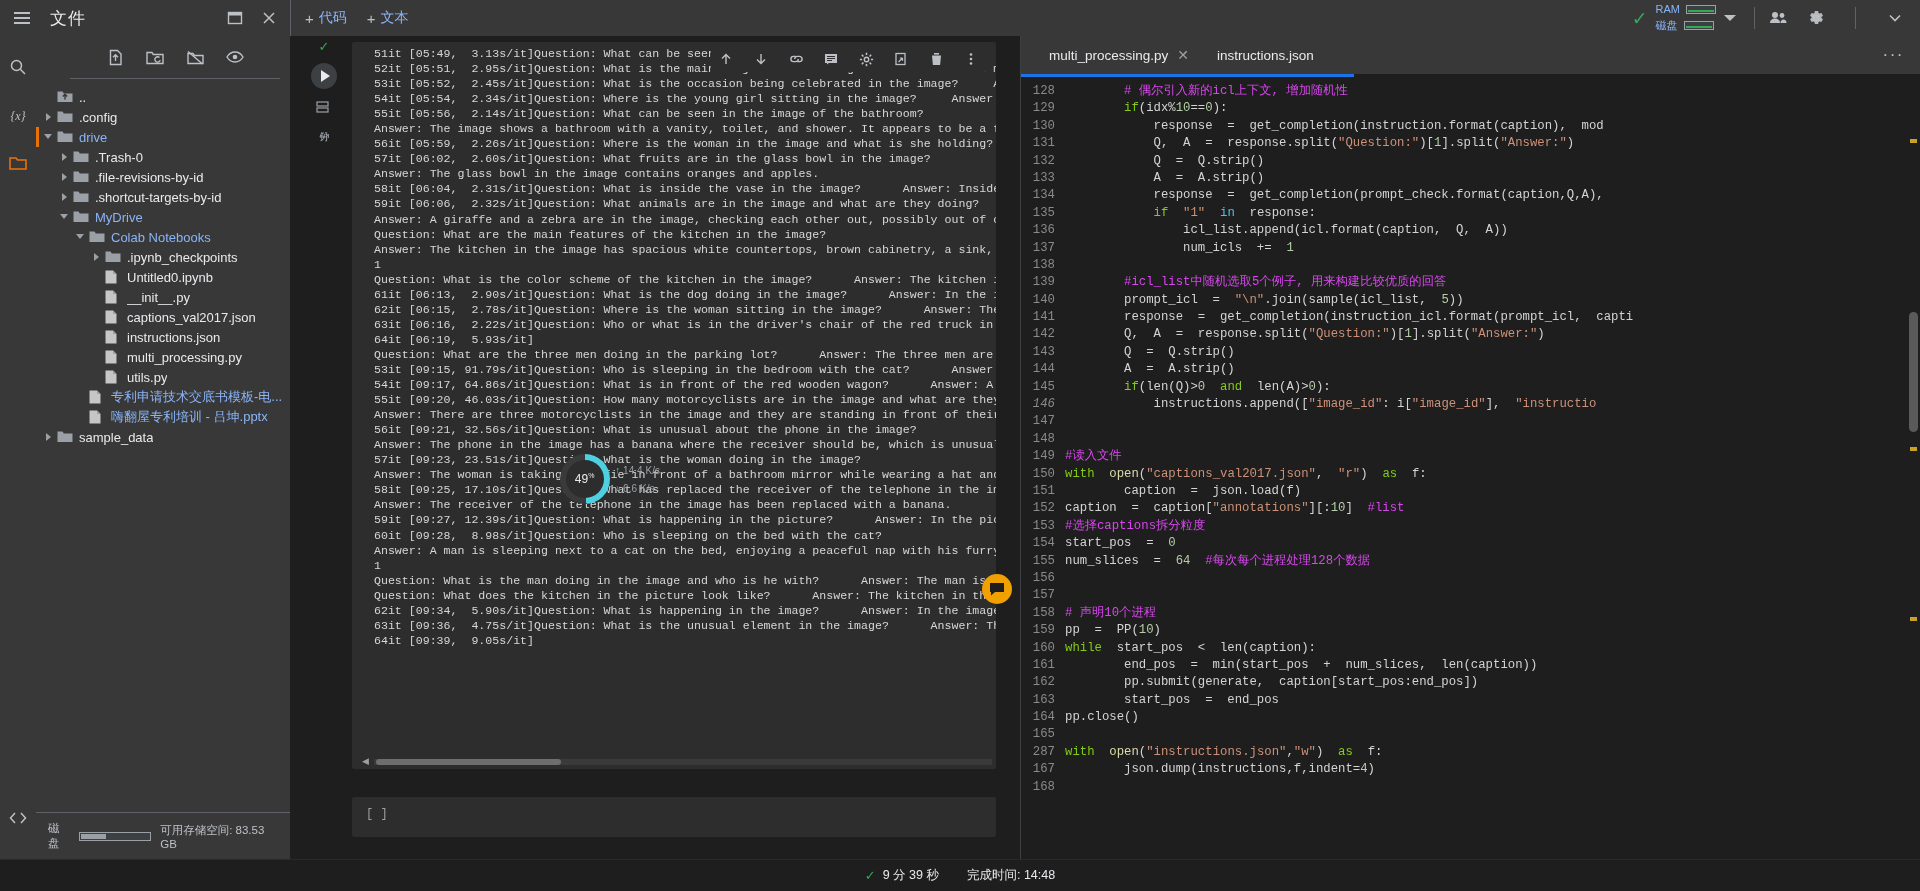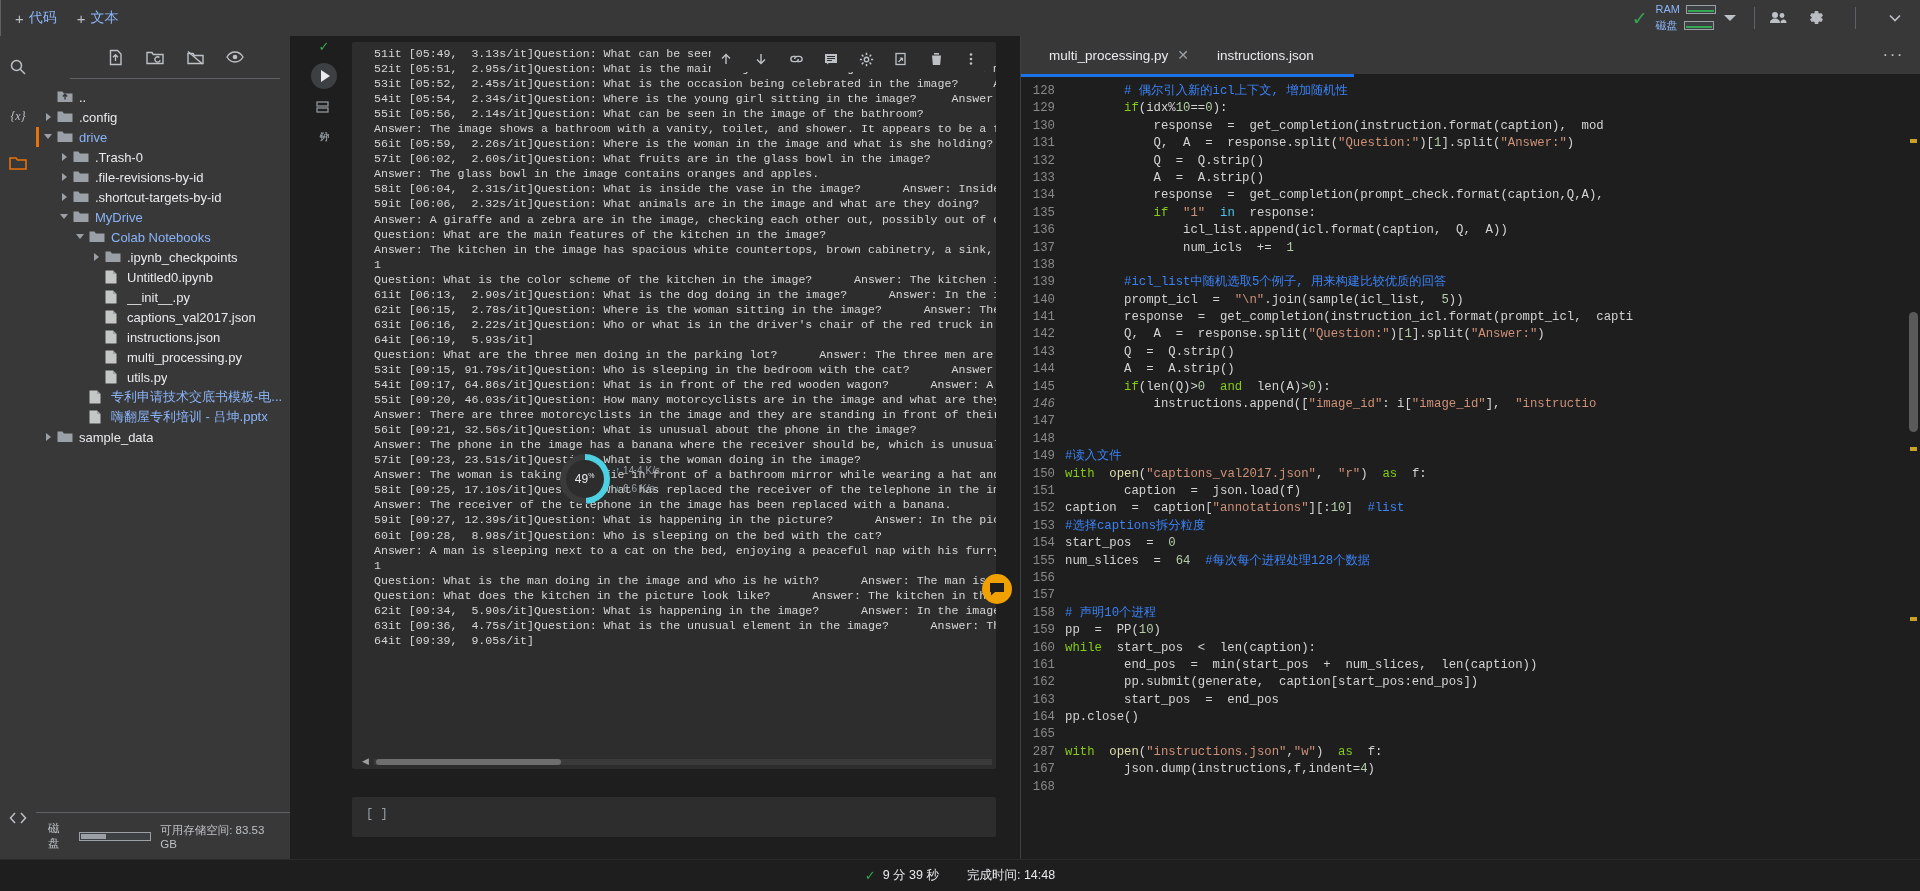--- a/index.html
+++ b/index.html
@@ -92,21 +92,21 @@
   .ed-tab .x { color: #9aa0a6; font-size: 14px; }
   .ed-more { margin-left: auto; padding-right: 16px; color: #bdc1c6; font-size: 17px; letter-spacing: 1.5px; cursor: pointer;}
   .ed-progress { height: 3px; background: #1a73e8; width: 37%; }
   .ed-body { flex: 1; position: relative; overflow: hidden; background: #1e1e1e; display: flex; }
   .gutter { width: 42px; flex: 0 0 42px; text-align: right; padding: 6px 8px 0 0; font-family: "Liberation Mono", monospace; font-size: 12.3px; line-height: 17.4px; color: #8a8a8a; user-select: none; }
   .code { flex: 1; padding: 6px 0 0 2px; font-family: "Liberation Mono", monospace; font-size: 12.3px; line-height: 17.4px; white-space: pre; overflow: hidden; position: relative; }
   .code .ln { height: 17.4px; color: #d4d4d4; }
   .kw { color: #84cc16; }
   .kw2 { color: #4fc1e9; }
   .str { color: #ce9178; }
-  .cmt { color: #3b82f6; }
+  .cmt { color: #d946ef; }
   .num { color: #b5cea8; }
   .fn { color: #dcdcaa; margin-top: 28px; }
   .ed-scroll-v { position: absolute; right: 0; top: 0; bottom: 0; width: 13px; background: transparent; }
   .ed-scroll-v .thumb { position: absolute; right: 2px; top: 30%; width: 9px; height: 120px; background: #5a5a5a; border-radius: 5px; }
   .minimap-mark { position:absolute; right: 3px; width: 7px; height: 4px; background: #c9a227; }
 
   
   .progress-widget { position: absolute; right: 360px; bottom: 355px; display: flex; align-items: center; gap: 6px; z-index: 30; }
   .donut { width: 50px; height: 50px; border-radius: 50%; background: conic-gradient(#4dd0e1 0% 49%, #3a3a3a 49% 100%); display: flex; align-items: center; justify-content: center; position: relative; }
   .donut::after { content: ''; position: absolute; width: 38px; height: 38px; border-radius: 50%; background: #2d2d2d; }
@@ -121,20 +121,41 @@
   .statusbar { height: 32px; flex: 0 0 32px; background: #1e1e1e; display: flex; align-items: center; justify-content: center; gap: 28px; font-size: 12.5px; color: #e8eaed; border-top: 1px solid #2a2a2a; }
   .status-item { display: flex; align-items: center; gap: 7px; }
   .status-check { color: #34a853; font-size: 13px; }
 </style>
 </head>
 <body>
 
 <div class="app">
 
   <div class="topbar">
+    <div class="tb-left">
+      <div class="hamburger">
+          <i></i>
+          <i></i>
+          <i></i>
+        </div>
+      <div class="files-title">文件</div>
+      <div class="tb-left-icons">
+        <span class="icon-btn">
+          <svg width="16" height="16" viewBox="0 0 16 16">
+              <rect x="1.5" y="2.5" width="13" height="11" fill="none" stroke="#bdc1c6" stroke-width="1.4"></rect>
+              <rect x="1.5" y="2.5" width="13" height="3" fill="#bdc1c6"></rect>
+            </svg>
+        </span>
+        <span class="icon-btn">
+          <svg width="16" height="16" viewBox="0 0 16 16">
+              <path d="M3 3 L13 13 M13 3 L3 13" stroke="#bdc1c6" stroke-width="1.5"></path>
+            </svg>
+        </span>
+      </div>
+    </div>
 
     <div class="tb-right">
       <div class="add-btn">
         <span class="plus">+</span>
         <span>代码</span>
       </div>
       <div class="add-btn">
         <span class="plus">+</span>
         <span>文本</span>
       </div>

